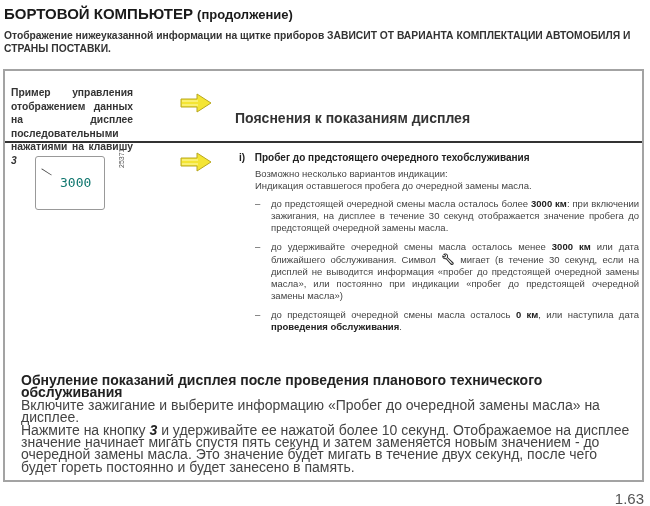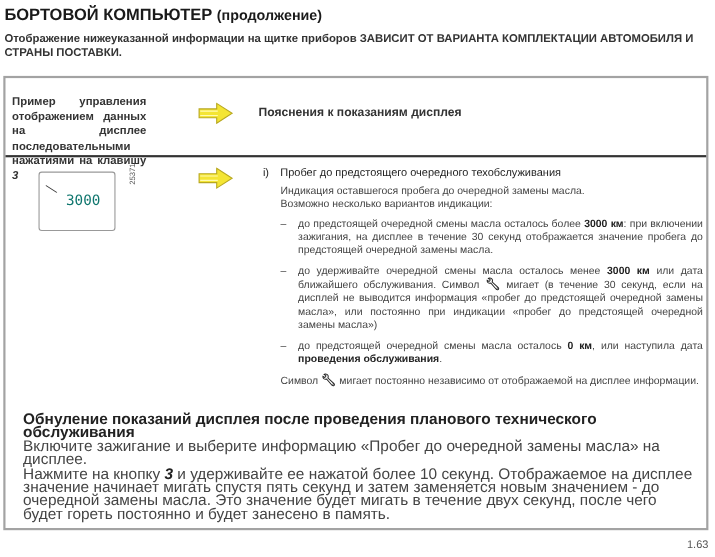--- a/index.html
+++ b/index.html
@@ -5,37 +5,37 @@
   html, body { margin:0; padding:0; background:#ffffff; }
   body { width:650px; height:506px; position:relative; overflow:hidden;
          font-family:"Liberation Sans", sans-serif; color:#222; }
   .title { position:absolute; left:4px; top:5px; font-size:15px; font-weight:bold; color:#1a1a1a; white-space:nowrap; }
   .title .sub { font-size:13px; }
   .intro { position:absolute; left:4px; top:29px; width:640px; font-size:10.3px; line-height:13px; font-weight:bold; color:#333; }
   .frame { position:absolute; left:3px; top:69px; width:641px; height:413px; border:2px solid #a3a3a3; box-sizing:border-box; }
   .hdr { position:absolute; left:0; top:0; width:100%; height:72px; border-bottom:2px solid #333; box-sizing:border-box; }
   .hdr-left { position:absolute; left:6px; top:15px; width:122px; font-size:10.3px; line-height:13.5px; font-weight:bold; color:#333; text-align:justify; }
   .arrow { position:absolute; width:34px; height:20px; }
-  .hdr-right { position:absolute; left:230px; top:25px; font-size:11px; font-weight:bold; color:#333; }
+  .hdr-right { position:absolute; left:230px; top:39px; font-size:14px; font-weight:bold; color:#333; }
   .display { position:absolute; left:30px; top:85px; width:70px; height:54px; border:1px solid #999; border-radius:3px; box-sizing:border-box; background:#fff; }
   .disp-icon { position:absolute; left:8px; top:10px; font-size:9px; color:#333; transform:rotate(-30deg); }
   .disp-val { position:absolute; left:24px; top:18px; font-family:"DejaVu Sans Mono", monospace; font-size:13px; color:#0f766e; letter-spacing:0px; }
   .figno { position:absolute; left:113px; top:97px; font-size:7px; color:#555; transform:rotate(-90deg); transform-origin:left top; }
   .sec { position:absolute; left:234px; top:81px; width:400px; font-size:9.5px; line-height:12px; color:#444; }
-  .sec-title { font-weight:normal; color:#222; font-size:10px; margin-bottom:4px; }
+  .sec-title { font-weight:bold; color:#222; font-size:10px; margin-bottom:4px; }
   .sec-title .num { display:inline-block; width:13px; }
   .pad { padding-left:16px; }
   ul.bul { list-style:none; margin:6px 0 0 0; padding:0; }
   ul.bul li { position:relative; padding-left:32px; margin-bottom:7px; text-align:justify; }
   ul.bul li .dash { position:absolute; left:16px; top:0; }
   b { color:#222; }
   .wrench { display:inline-block; font-weight:bold; color:#222; font-size:11px; }
   .reset { position:absolute; left:16px; top:303px; width:610px; font-size:14px; line-height:12.4px; color:#444; }
   .reset-title { font-weight:bold; color:#222; }
-  .pageno { position:absolute; right:6px; top:490px; font-size:10px; color:#555; }
+  .pageno { position:absolute; right:6px; top:490px; font-size:15px; color:#555; }
 </style>
 </head>
 <body>
 
 <div class="title">
   <span>БОРТОВОЙ КОМПЬЮТЕР</span>
   <span class="sub">(продолжение)</span>
 </div>
 <div class="intro">Отображение нижеуказанной информации на щитке приборов ЗАВИСИТ ОТ ВАРИАНТА КОМПЛЕКТАЦИИ АВТОМОБИЛЯ И СТРАНЫ ПОСТАВКИ.</div>
 
@@ -62,42 +62,37 @@
     <path d="M2 6 H18 V1 L32 10 L18 19 V14 H2 Z" fill="#f4e534" stroke="#b8a820" stroke-width="1"></path>
     <path d="M3 8 H19 M3 12 H19" stroke="#fffbb0" stroke-width="1"></path>
   </svg>
 
   <div class="sec">
     <div class="sec-title">
       <span class="num">i)</span>
       <span>Пробег до предстоящего очередного техобслуживания</span>
     </div>
     <div class="pad">
+      <div>Возможно несколько вариантов индикации:</div>
       <div>Индикация оставшегося пробега до очередной замены масла.</div>
-      <div>Возможно несколько вариантов индикации:</div>
     </div>
     <ul class="bul">
       <li>
         <span class="dash">–</span>
         <span>до предстоящей очередной смены масла осталось более </span><b>3000 км</b><span>: при включении зажигания, на дисплее в течение 30 секунд отображается значение пробега до предстоящей очередной замены масла.</span>
       </li>
       <li>
         <span class="dash">–</span>
         <span>до удерживайте очередной смены масла осталось менее </span><b>3000 км</b><span> или дата ближайшего обслуживания. Символ </span><span class="wrench">🔧︎</span><span> мигает (в течение 30 секунд, если на дисплей не выводится информация «пробег до предстоящей очередной замены масла», или постоянно при индикации «пробег до предстоящей очередной замены масла»)</span>
       </li>
       <li>
         <span class="dash">–</span>
         <span>до предстоящей очередной смены масла осталось </span><b>0 км</b><span>, или наступила дата </span><b>проведения обслуживания</b><span>.</span>
       </li>
     </ul>
-    <div class="pad" style="text-align:justify;">
-      <span>Символ</span>
-      <span class="wrench">🔧︎</span>
-      <span>мигает постоянно независимо от отображаемой на дисплее информации.</span>
-    </div>
   </div>
 
   <div class="reset">
     <div class="reset-title">Обнуление показаний дисплея после проведения планового технического обслуживания</div>
     <div>Включите зажигание и выберите информацию «Пробег до очередной замены масла» на дисплее.</div>
     <div>
       <span>Нажмите на кнопку </span><b><i>3</i></b><span> и удерживайте ее нажатой более 10 секунд. Отображаемое на дисплее значение начинает мигать спустя пять секунд и затем заменяется новым значением - до очередной замены масла. Это значение будет мигать в течение двух секунд, после чего будет гореть постоянно и будет занесено в память.</span>
     </div>
   </div>
 </div>

